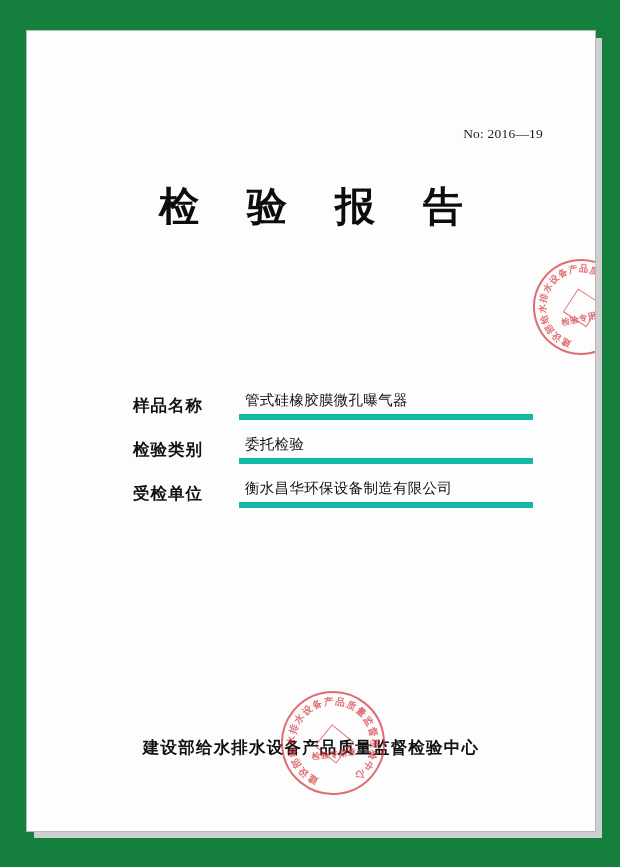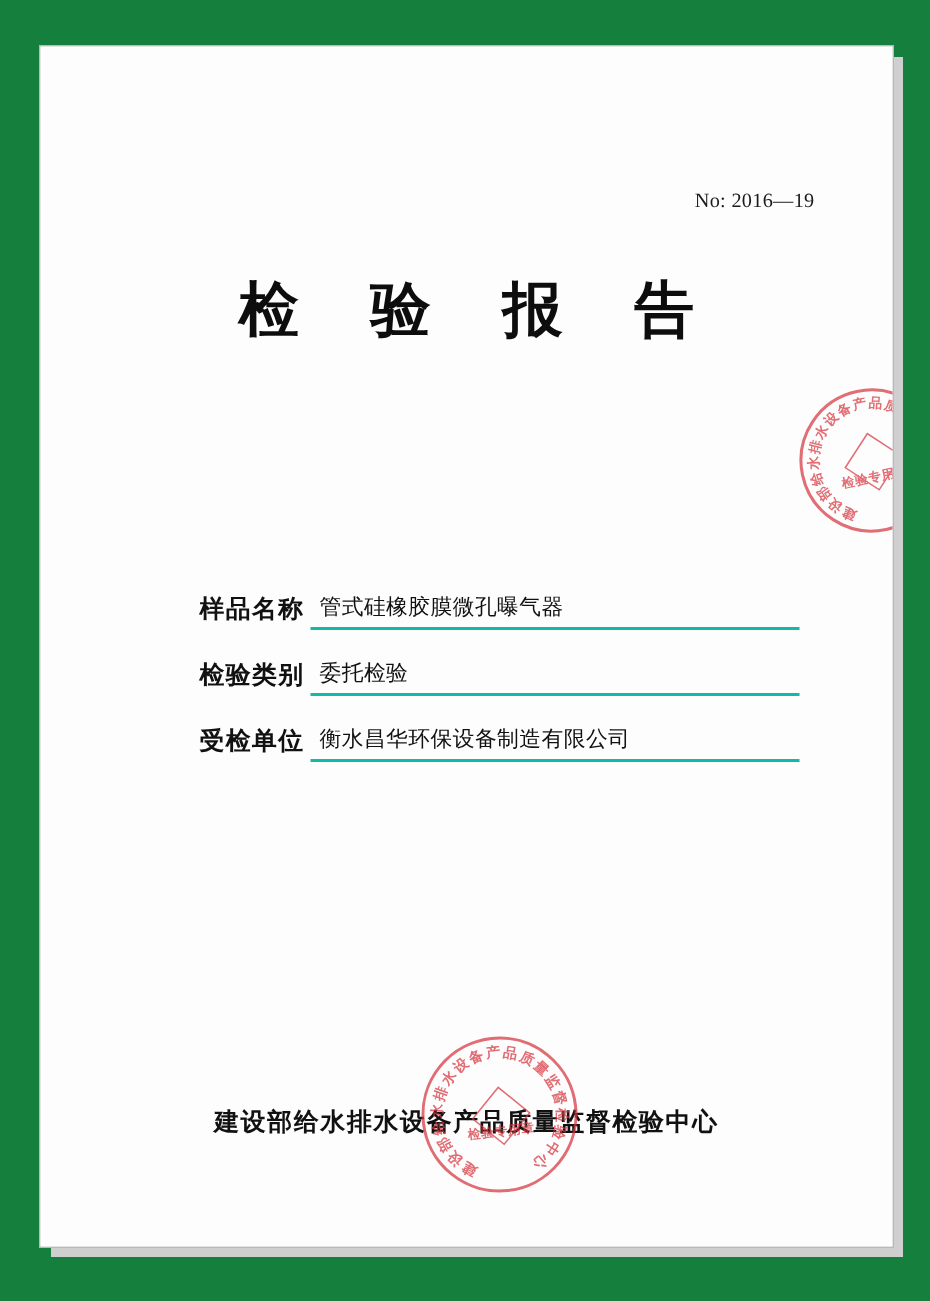--- a/index.html
+++ b/index.html
@@ -79,35 +79,36 @@
     left: 106px;
     top: 345px;
     width: 400px;
   }
 
   .field-row {
     position: relative;
     height: 44px;
     display: flex;
     align-items: flex-end;
+    gap: 32px;
   }
 
   .field-label {
     font-family: "DejaVu Sans", sans-serif;
     font-weight: bold;
     font-size: 16.5px;
     color: #111;
     letter-spacing: 1px;
     white-space: nowrap;
     padding-bottom: 3px;
   }
 
   .field-value-wrap {
     flex: 1;
-    border-bottom: 2px solid #14b8a6;
+    border-bottom: 6px solid #14b8a6;
     margin-left: 4px;
     padding: 0 0 3px 6px;
     min-height: 20px;
   }
 
   .field-value {
     font-family: "Liberation Serif", serif;
     font-size: 14.5px;
     color: #111;
     white-space: nowrap;

